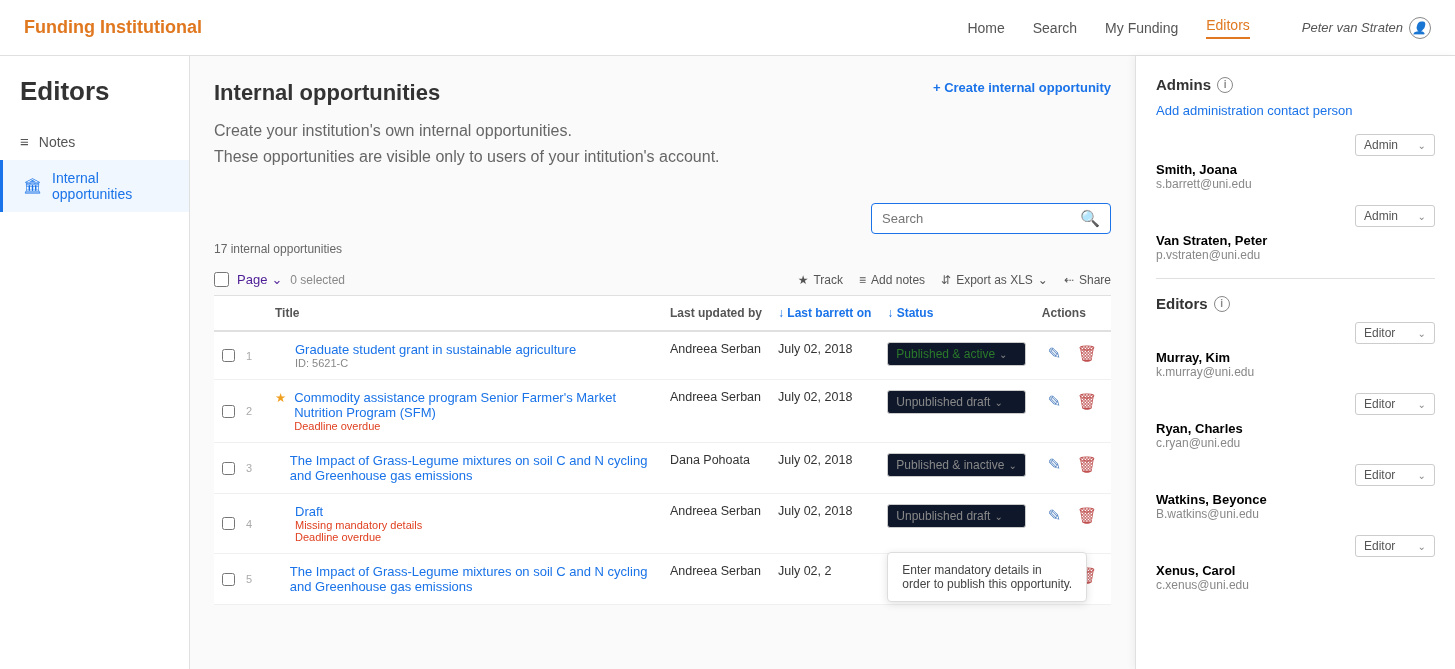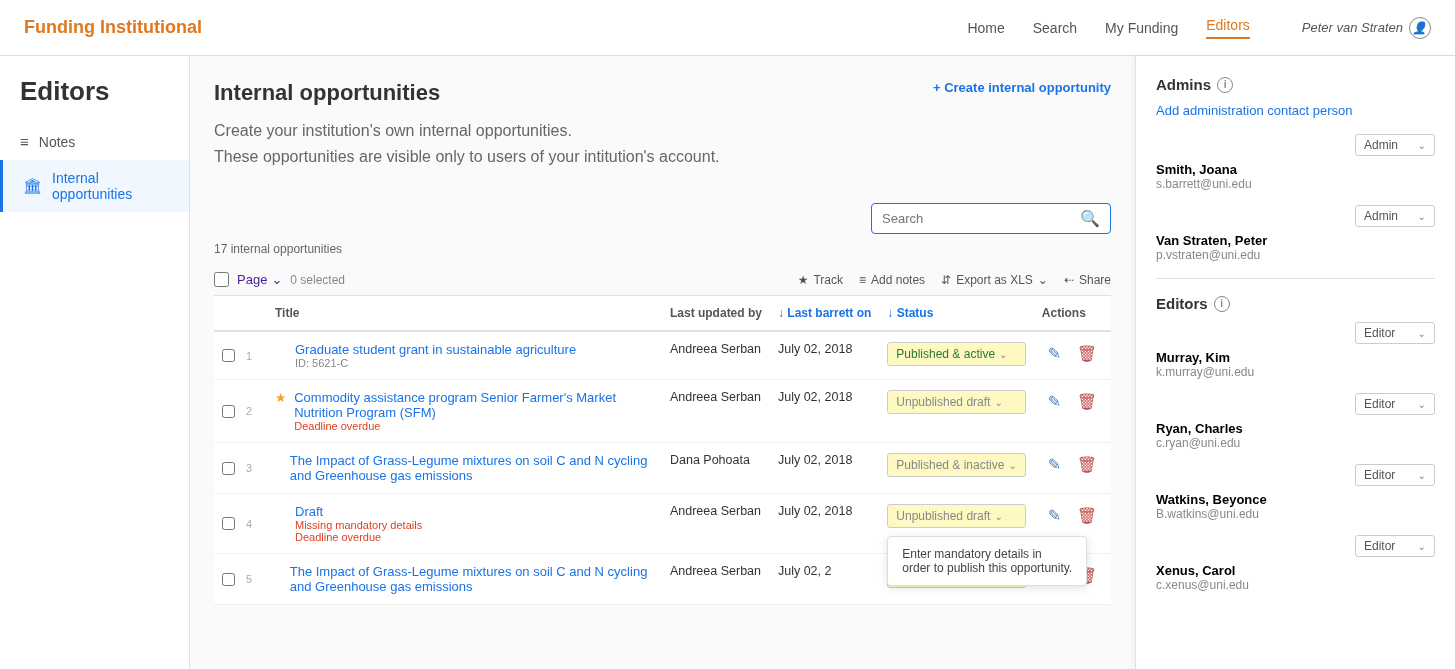--- a/index.html
+++ b/index.html
@@ -273,21 +273,21 @@
     
     .status-dropdown {
       display: flex;
       align-items: center;
       gap: 4px;
       border: 1px solid #ccc;
       border-radius: 3px;
       padding: 4px 8px;
       cursor: pointer;
       font-size: 12px;
-      background: #fef9c3;
+      background: #0f172a;
       white-space: nowrap;
     }
     .status-published-active { color: #2a7a2a; }
     .status-unpublished { color: #888; }
     .status-published-inactive { color: #888; }
 
     .action-btn {
       background: none;
       border: none;
       cursor: pointer;
@@ -594,21 +594,21 @@
           </div>
         </div>
       </td>
       <td>Andreea Serban</td>
       <td>July 02, 2018</td>
       <td>
         <div style="position:relative;">
           <div class="status-dropdown status-unpublished">
             Unpublished draft <span class="chevron-down">⌄</span>
           </div>
-          <div class="tooltip-box" style="display:block;position:absolute;left:0;top:28px;z-index:10;width:210px;">Enter mandatory details in order to publish this opportunity.</div>
+          <div class="tooltip-box" style="display:block;position:absolute;left:0;top:44px;z-index:10;width:210px;">Enter mandatory details in order to publish this opportunity.</div>
         </div>
       </td>
       <td style="white-space:nowrap;">
         <button class="action-btn">✎</button>
         <button class="action-btn delete">🗑</button>
       </td>
     </tr>
           <tr>
       <td style="vertical-align:middle;">
         <div style="display:flex;align-items:center;gap:4px;">

